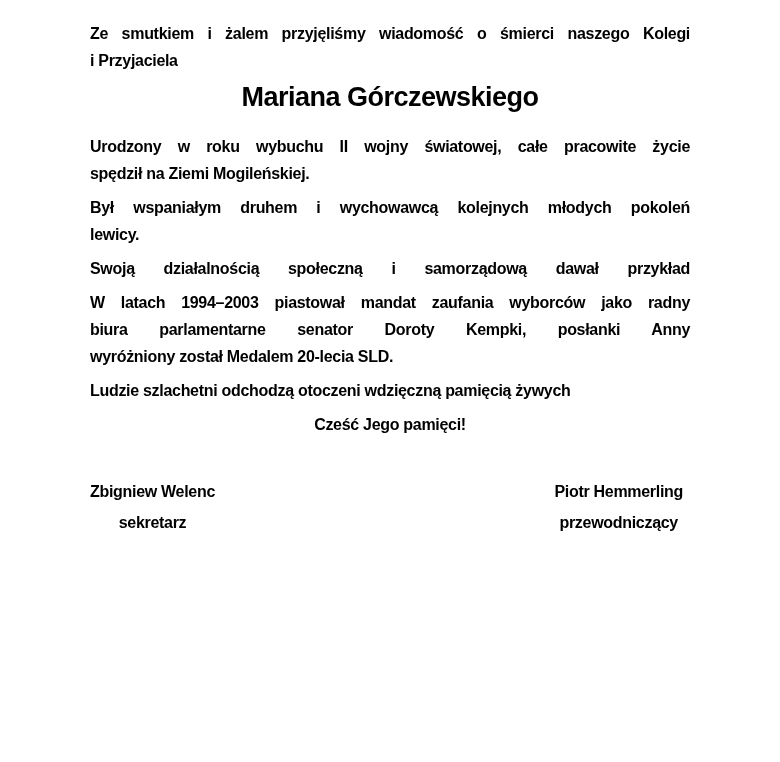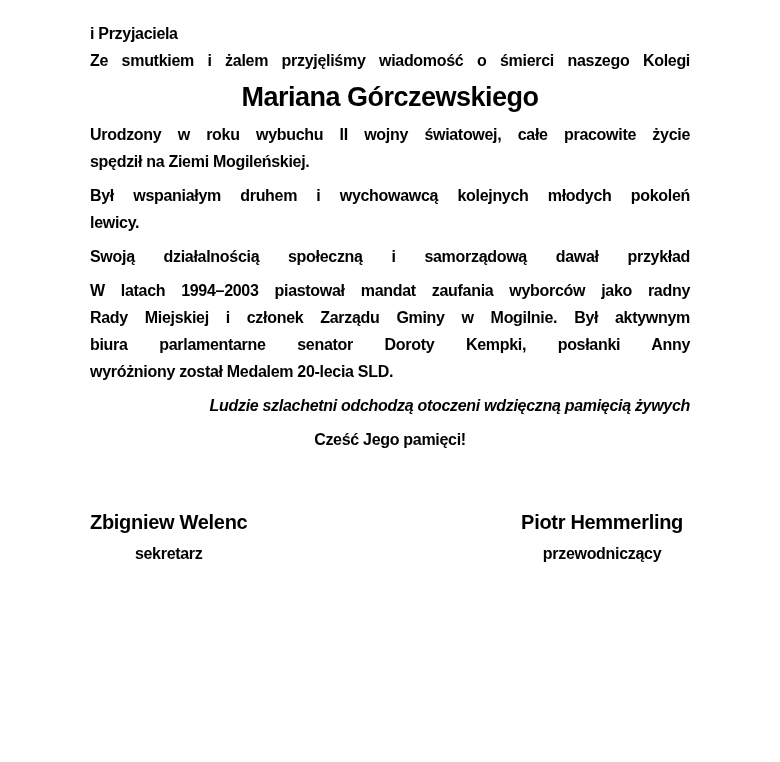--- a/index.html
+++ b/index.html
@@ -29,69 +29,67 @@
     text-align: justify;
     text-align-last: justify;
   }
   .last { text-align: left; }
   .para { margin: 0 0 7px 0; }
   .doc-title {
     font-size: 27px;
     line-height: 32px;
     letter-spacing: -0.5px;
     text-align: center;
-    margin: 6px 0 8px 0;
+    margin: 6px 0 20px 0;
   }
   .motto {
-    font-style: italic;
-    text-align: right;
+    text-align: left;
     margin: 0 0 7px 0;
   }
   .tribute { text-align: center; margin: 0 0 8px 0; }
   .closing-group { margin-right: 55px; }
   .closing-line { text-align: center; margin: 5px 0 8px 0; }
   .sig-row {
     display: flex;
     justify-content: space-between;
     margin-top: 40px;
     padding-right: 7px;
   }
   .sig-col { text-align: center; }
-  .sig-name { font-size: 20px; line-height: 27px; letter-spacing: -0.3px; margin-top: 16px; }
+  .sig-name { font-size: 16px; line-height: 27px; letter-spacing: -0.3px; }
   .sig-role { font-size: 16px; line-height: 27px; letter-spacing: -0.3px; margin-top: 4px; }
 </style>
 </head>
 <body>
 
 <div class="page">
 
   <div class="para">
+    <div class="line just">Ze smutkiem i żalem przyjęliśmy wiadomość o śmierci naszego Kolegi</div>
     <div class="line last">i Przyjaciela</div>
-    <div class="line just">Ze smutkiem i żalem przyjęliśmy wiadomość o śmierci naszego Kolegi</div>
   </div>
 
   <div class="doc-title">Mariana Górczewskiego</div>
 
   <div class="para">
     <div class="line just">Urodzony w roku wybuchu II wojny światowej, całe pracowite życie</div>
     <div class="line last">spędził na Ziemi Mogileńskiej.</div>
   </div>
 
   <div class="para">
     <div class="line just">Był wspaniałym druhem i wychowawcą kolejnych młodych pokoleń</div>
     <div class="line last">lewicy.</div>
   </div>
 
   <div class="para">
     <div class="line just">Swoją działalnością społeczną i samorządową dawał przykład</div>
   </div>
 
   <div class="para">
     <div class="line just">W latach 1994–2003 piastował mandat zaufania wyborców jako radny</div>
-    <div class="line just">Rady Miejskiej i członek Zarządu Gminy w Mogilnie. Był aktywnym</div>
     <div class="line just">biura parlamentarne senator Doroty Kempki, posłanki Anny</div>
     <div class="line last">wyróżniony został Medalem 20-lecia SLD.</div>
   </div>
 
   <div class="line motto">Ludzie szlachetni odchodzą otoczeni wdzięczną pamięcią żywych</div>
 
   <div class="line tribute">Cześć Jego pamięci!</div>
 
 
   <div class="sig-row">

